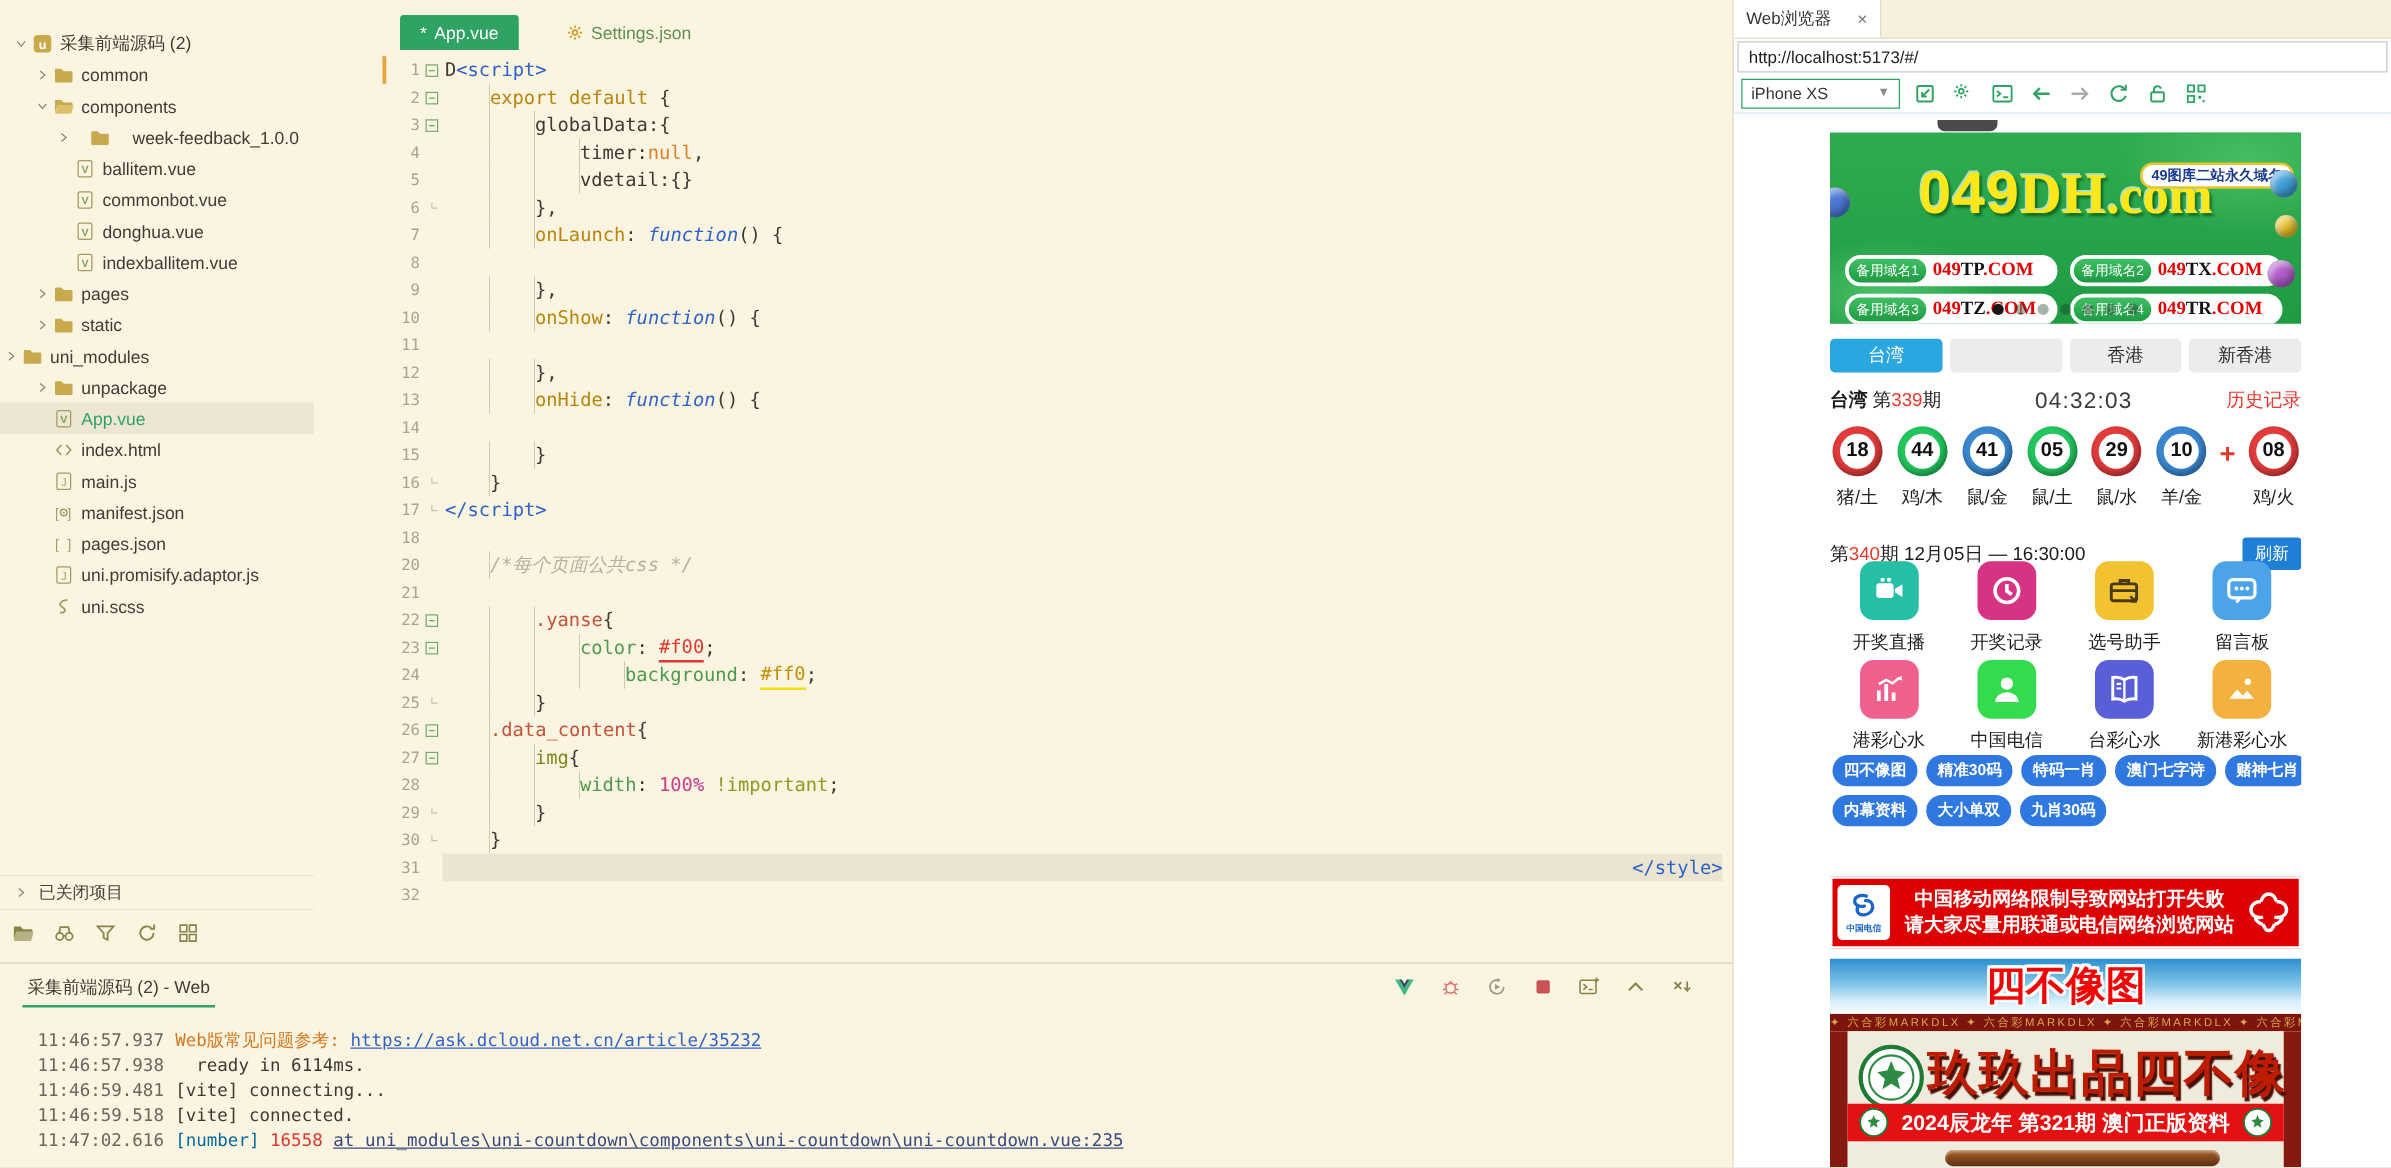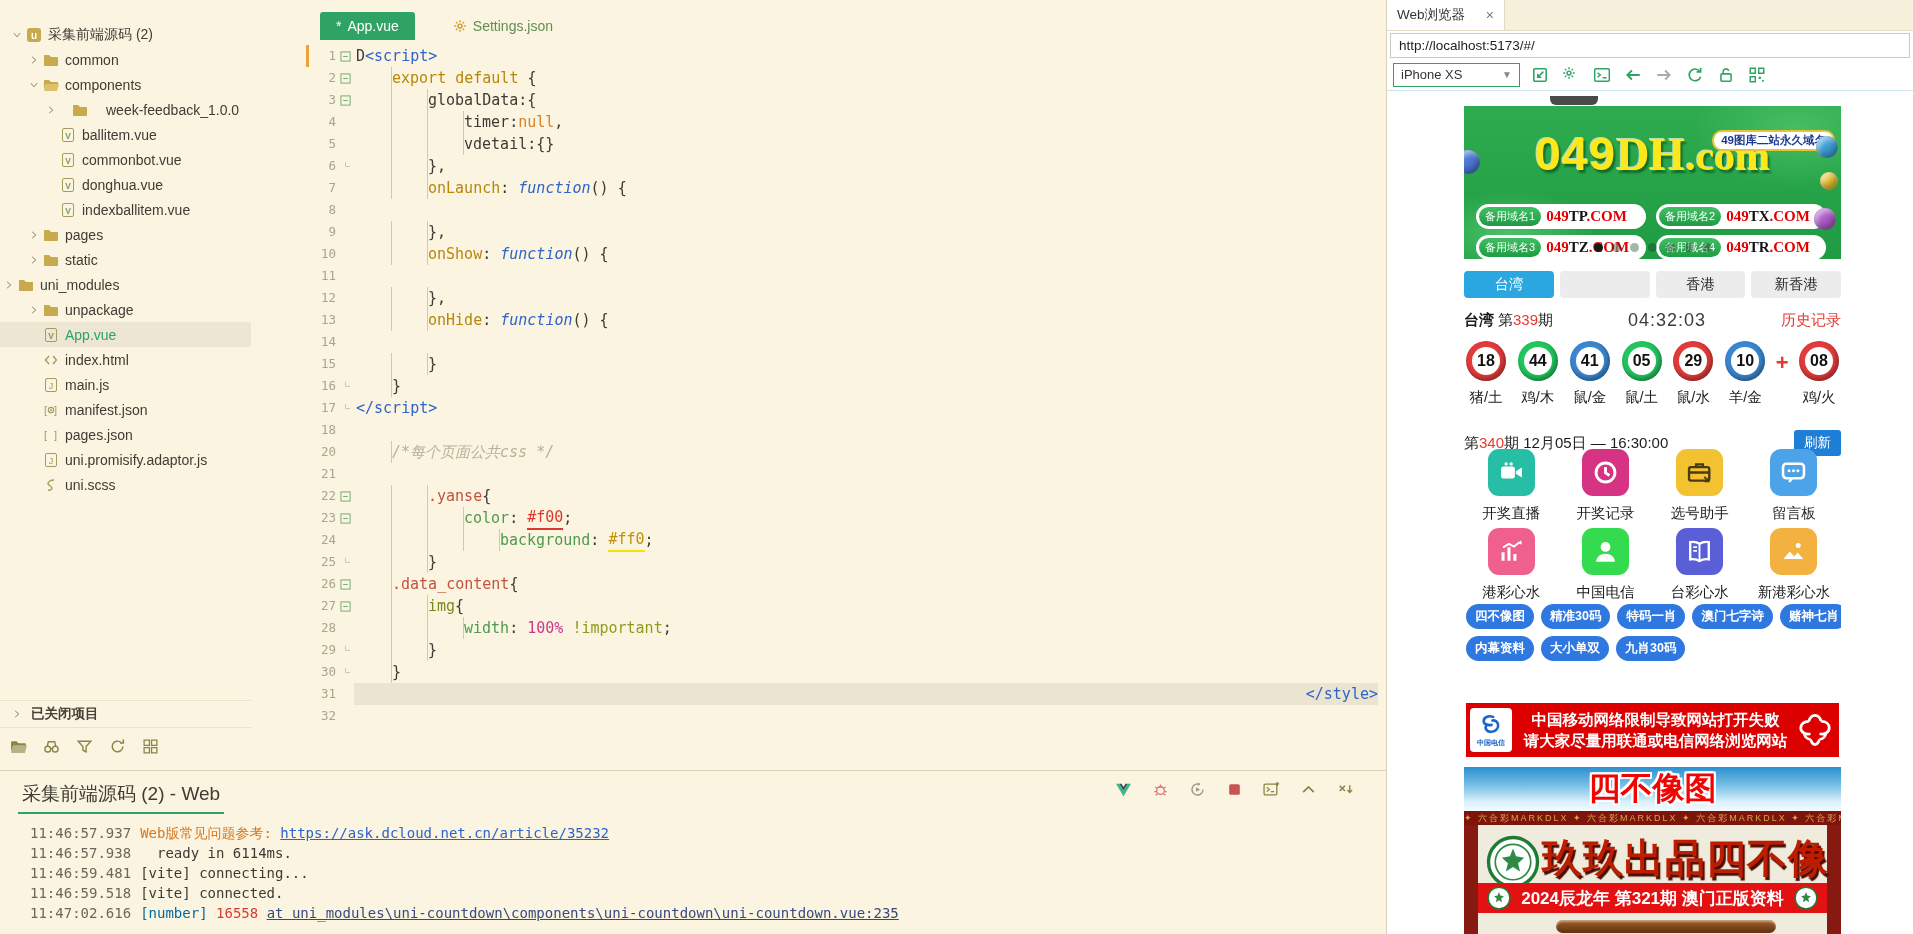--- a/index.html
+++ b/index.html
@@ -9,21 +9,21 @@
 
   
   .sidebar{position:absolute;left:0;top:0;width:252px;height:770px;background:#FAF4E1;border-right:1px solid #E3DCC3;}
   .tree{position:absolute;left:0;top:22px;right:1px;}
   .tree-item{height:25px;display:flex;align-items:center;font-size:14px;cursor:default;white-space:nowrap;}
   .tree-item.sel{background:#ECE6D2;}
   .tree-item.sel .tlabel{color:#2FA363;}
   .chev{width:17px;height:16px;display:flex;align-items:center;justify-content:center;color:#8a8570;flex:0 0 17px;}
   .ficon{width:18px;height:16px;display:flex;align-items:center;justify-content:center;margin-right:5px;flex:0 0 18px;}
   .closedrow{position:absolute;left:0;top:700px;width:251px;height:26px;border-top:1px solid #EAE3CB;
-             display:flex;align-items:center;gap:6px;padding-left:8px;font-size:13.5px;color:#45423a;box-sizing:border-box;font-weight:bold;}
+             display:flex;align-items:center;gap:6px;padding-left:8px;font-size:13.5px;color:#45423a;box-sizing:border-box;}
   .side-toolbar{position:absolute;left:0;top:727px;width:251px;height:38px;border-top:1px solid #EAE3CB;
              display:flex;align-items:center;gap:15px;padding-left:10px;color:#8A8448;box-sizing:border-box;}
   .side-toolbar .ticon{width:18px;height:18px;}
 
   
   .editor{position:absolute;left:252px;top:0;width:1134px;height:770px;background:#FAF4E1;}
   .tabbar{position:absolute;left:0;top:0;right:0;height:40px;display:flex;align-items:flex-end;padding-left:68px;gap:30px;box-sizing:border-box;}
   .etab{height:28px;display:flex;align-items:center;font-size:14px;padding:0 16px;border-radius:3px 3px 0 0;gap:6px;cursor:default;}
   .etab.active{background:#2FA363;color:#fff;}
   .etab.plain{color:#5E8E52;padding:0 8px;}
@@ -39,21 +39,21 @@
   .ind{display:inline-block;height:22px;background:repeating-linear-gradient(to right,transparent 0 35px,rgba(140,130,95,.38) 35px 36px);}
   .pl{color:#3B3B33}.tag{color:#2E63C9}.kw{color:#B8860B}.lit{color:#D9822B}
   .fn{color:#2E63C9;font-style:italic}.cm{color:#B8B09A;font-style:italic}
   .sel2{color:#C4533A}.isel{color:#7A8A1E}.prop{color:#4E9A4E}
   .hexr{color:#E0382E;border-bottom:2px solid #E0382E}
   .hexy{color:#C29008;border-bottom:2px solid #F2E20A}
   .pct{color:#C93A8C}.imp{color:#8F9A1F}
 
   
   .console{position:absolute;left:0;top:770px;width:1386px;height:164px;background:#FAF4E1;border-top:1px solid #D9D2B8;box-sizing:border-box;}
-  .ctab{position:absolute;left:18px;top:6px;font-size:19px;color:#3E3C33;padding:4px 4px 5px;border-bottom:2px solid #2FA363;}
+  .ctab{position:absolute;left:18px;top:6px;font-size:14px;color:#3E3C33;padding:4px 4px 5px;border-bottom:2px solid #2FA363;}
   .cicons{position:absolute;right:32px;top:10px;display:flex;gap:20px;align-items:center;}
   .cicons .ci{width:17px;height:17px;}
   .clines{position:absolute;left:30px;top:52px;right:10px;font-family:"DejaVu Sans Mono",monospace;font-size:14px;}
   .cline{height:20px;line-height:20px;white-space:pre;}
   .ctime{color:#6B675C;margin-right:9px;}
   .orange{color:#D7781F}.mag{color:#0369a1}.red{color:#E0382E}
   .link{color:#2E63C9;text-decoration:underline;}
   .dlink{color:#374A7E;text-decoration:underline;}
 
   

